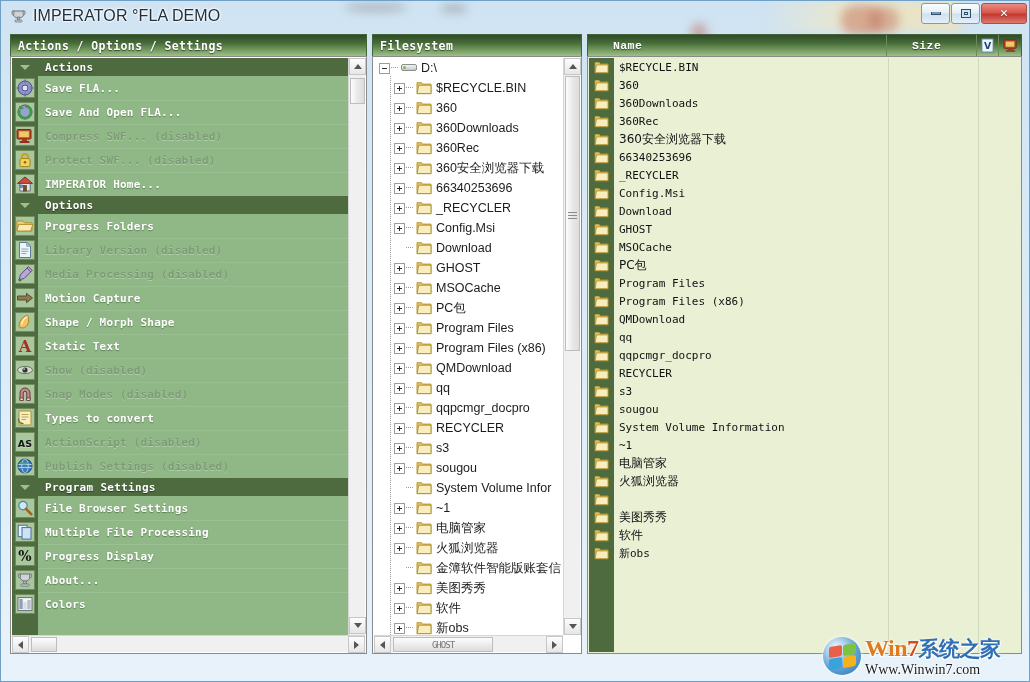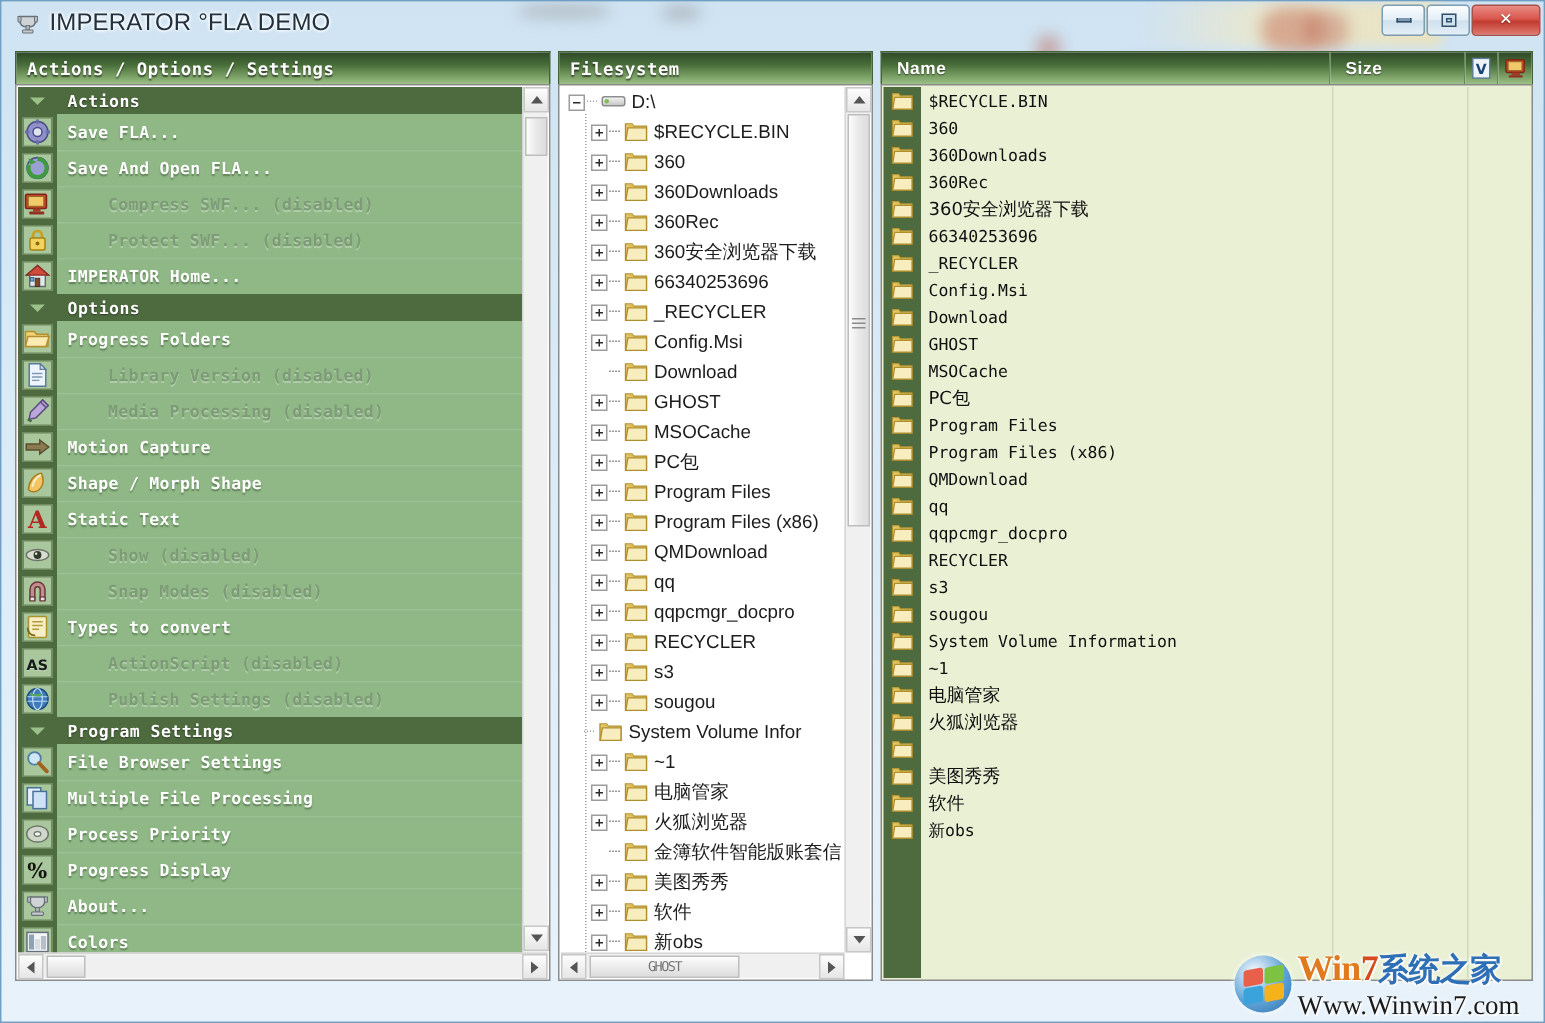--- a/index.html
+++ b/index.html
@@ -114,21 +114,21 @@
   }
   .sec-row .sec-label { padding-left: 7px; text-shadow: 0 1px 1px rgba(0,0,0,.5); }
 
   .item-row {
     height: 24px; display: flex; align-items: center;
     background: #8fb886;
     font-family: "DejaVu Sans Mono", monospace; font-size: 11px; font-weight: bold;
     color: #ffffff; letter-spacing: .2px; white-space: nowrap;
   }
   .item-row + .item-row { box-shadow: inset 0 1px 0 rgba(255,255,255,.10); }
-  .item-row.disabled { color: #7e9b77; text-shadow: 0 1px 0 rgba(255,255,255,.30); gap: 27px; }
+  .item-row.disabled { color: #7e9b77; text-shadow: 0 1px 0 rgba(255,255,255,.30); }
   .item-row:not(.disabled) .item-label { text-shadow: 0 1px 1px rgba(40,60,30,.45); }
   .item-icon {
     flex: 0 0 26px; width: 26px; height: 24px;
     display: flex; align-items: center; justify-content: center;
     background: #4e6b3f;
   }
   .item-icon .ibox {
     width: 20px; height: 20px; border: 1px solid #6f8a5c;
     background: #a8c79c; display:flex; align-items:center; justify-content:center;
     overflow: hidden;
@@ -228,22 +228,22 @@
   .drive .led { position:absolute; left:2px; top:5px; width:3px; height:3px; background:#7dbf54; border-radius:50%; }
 
   
   #panel-list { flex: 1; margin-left: 5px; }
   #list-header {
     height: 22px; display: flex; align-items: stretch;
     border: 1px solid #44633a; border-bottom: none;
   }
   .lh-cell {
     background: linear-gradient(180deg, #2f4a28 0%, #476c38 38%, #7da368 78%, #9dc086 100%);
-    display: flex; align-items: center; padding-left: 10px;
-    font-family: Liberation Sans, sans-serif; font-size: 11.5px; font-weight: bold;
+    display: flex; align-items: center; padding-left: 25px;
+    font-family: Liberation Mono, monospace; font-size: 11.5px; font-weight: bold;
     color: #ffffff; letter-spacing: .4px; text-shadow: 0 1px 1px rgba(0,0,0,.55);
     border-right: 1px solid #6b8a5c; white-space: nowrap;
   }
   .lh-cell.name { flex: 1; }
   .lh-cell.size { width: 90px; }
   .lh-btn {
     width: 22px; background: linear-gradient(180deg, #2f4a28 0%, #476c38 38%, #7da368 78%, #9dc086 100%);
     display:flex; align-items:center; justify-content:center; border-right: 1px solid #6b8a5c;
   }
   .lh-btn.last { border-right: none; }
@@ -289,21 +289,21 @@
   #wm-text { margin-left: 4px; line-height: 1; }
   #wm-line1 {
     font-family: "Liberation Serif", serif; font-weight: bold; font-size: 24px;
     letter-spacing: -.5px; white-space: nowrap;
     text-shadow: 0 0 3px #fff, 1px 1px 0 #fff, -1px 1px 0 #fff;
   }
   #wm-line1 .w { color: #e07a1f; }
   #wm-line1 .seven { color: #d64a1e; }
   #wm-line1 .cn { color: #2f6fb5; font-family: "DejaVu Sans", sans-serif; font-size: 21px; }
   #wm-line2 {
-    font-family: "Liberation Serif", serif; font-size: 18px; color: #1b1b1b; margin-top: 3px;
+    font-family: "Liberation Serif", serif; font-size: 14px; color: #1b1b1b; margin-top: 3px;
     text-shadow: 0 0 3px #fff, 1px 1px 0 #fff;
   }
 
   
   svg { display: block; }
 </style>
 </head>
 <body>
 
 <div id="window">
@@ -582,31 +582,20 @@
                       <rect x="6" y="4.6" width="9" height="11.5" fill="#cfe2f4" stroke="#49719a" stroke-width="1"></rect>
                     </svg>
                   </span>
                 </span>
                 <span class="item-label">Multiple File Processing</span>
               </div>
               <div class="item-row">
                 <span class="item-icon">
                   <span class="ibox">
                     <svg viewBox="0 0 18 18" width="18" height="18">
-                      <ellipse cx="9" cy="9" rx="7.2" ry="5.4" fill="#cfd6cb" stroke="#6e7669" stroke-width="1"></ellipse>
-                      <ellipse cx="9" cy="9" rx="2.2" ry="1.6" fill="#f2f4f0" stroke="#6e7669" stroke-width=".8"></ellipse>
-                    </svg>
-                  </span>
-                </span>
-                <span class="item-label">Process Priority</span>
-              </div>
-              <div class="item-row">
-                <span class="item-icon">
-                  <span class="ibox">
-                    <svg viewBox="0 0 18 18" width="18" height="18">
                       <text x="9" y="14" font-family="DejaVu Serif, serif" font-weight="bold" font-size="14" fill="#13160f" text-anchor="middle">%</text>
                     </svg>
                   </span>
                 </span>
                 <span class="item-label">Progress Display</span>
               </div>
               <div class="item-row">
                 <span class="item-icon">
                   <span class="ibox">
                     <svg viewBox="0 0 18 18" width="18" height="18">
@@ -902,21 +891,21 @@
               <span class="dotline"></span>
               <span class="treeicon">
                 <svg viewBox="0 0 16 14" width="16" height="14">
                   <path d="M1 1.6h4.4l1.1 1.5H15V12.6H1z" fill="#e7c96b" stroke="#b08f2d" stroke-width=".9"></path>
                   <path d="M2.6 4.2H15v8.4H1.2z" fill="#f8edbf" stroke="#b08f2d" stroke-width=".9"></path>
                   <path d="M1 1.6h4.4l1.1 1.5H4.4z" fill="#d9b94f"></path>
                 </svg>
               </span>
               <span class="tree-label">sougou</span>
             </div>
-            <div class="tree-row" style="padding-left:3px;">
+            <div class="tree-row" style="padding-left:20px;">
               <span class="expander none"></span>
               <span class="dotline"></span>
               <span class="treeicon">
                 <svg viewBox="0 0 16 14" width="16" height="14">
                   <path d="M1 1.6h4.4l1.1 1.5H15V12.6H1z" fill="#e7c96b" stroke="#b08f2d" stroke-width=".9"></path>
                   <path d="M2.6 4.2H15v8.4H1.2z" fill="#f8edbf" stroke="#b08f2d" stroke-width=".9"></path>
                   <path d="M1 1.6h4.4l1.1 1.5H4.4z" fill="#d9b94f"></path>
                 </svg>
               </span>
               <span class="tree-label">System Volume Infor</span>

